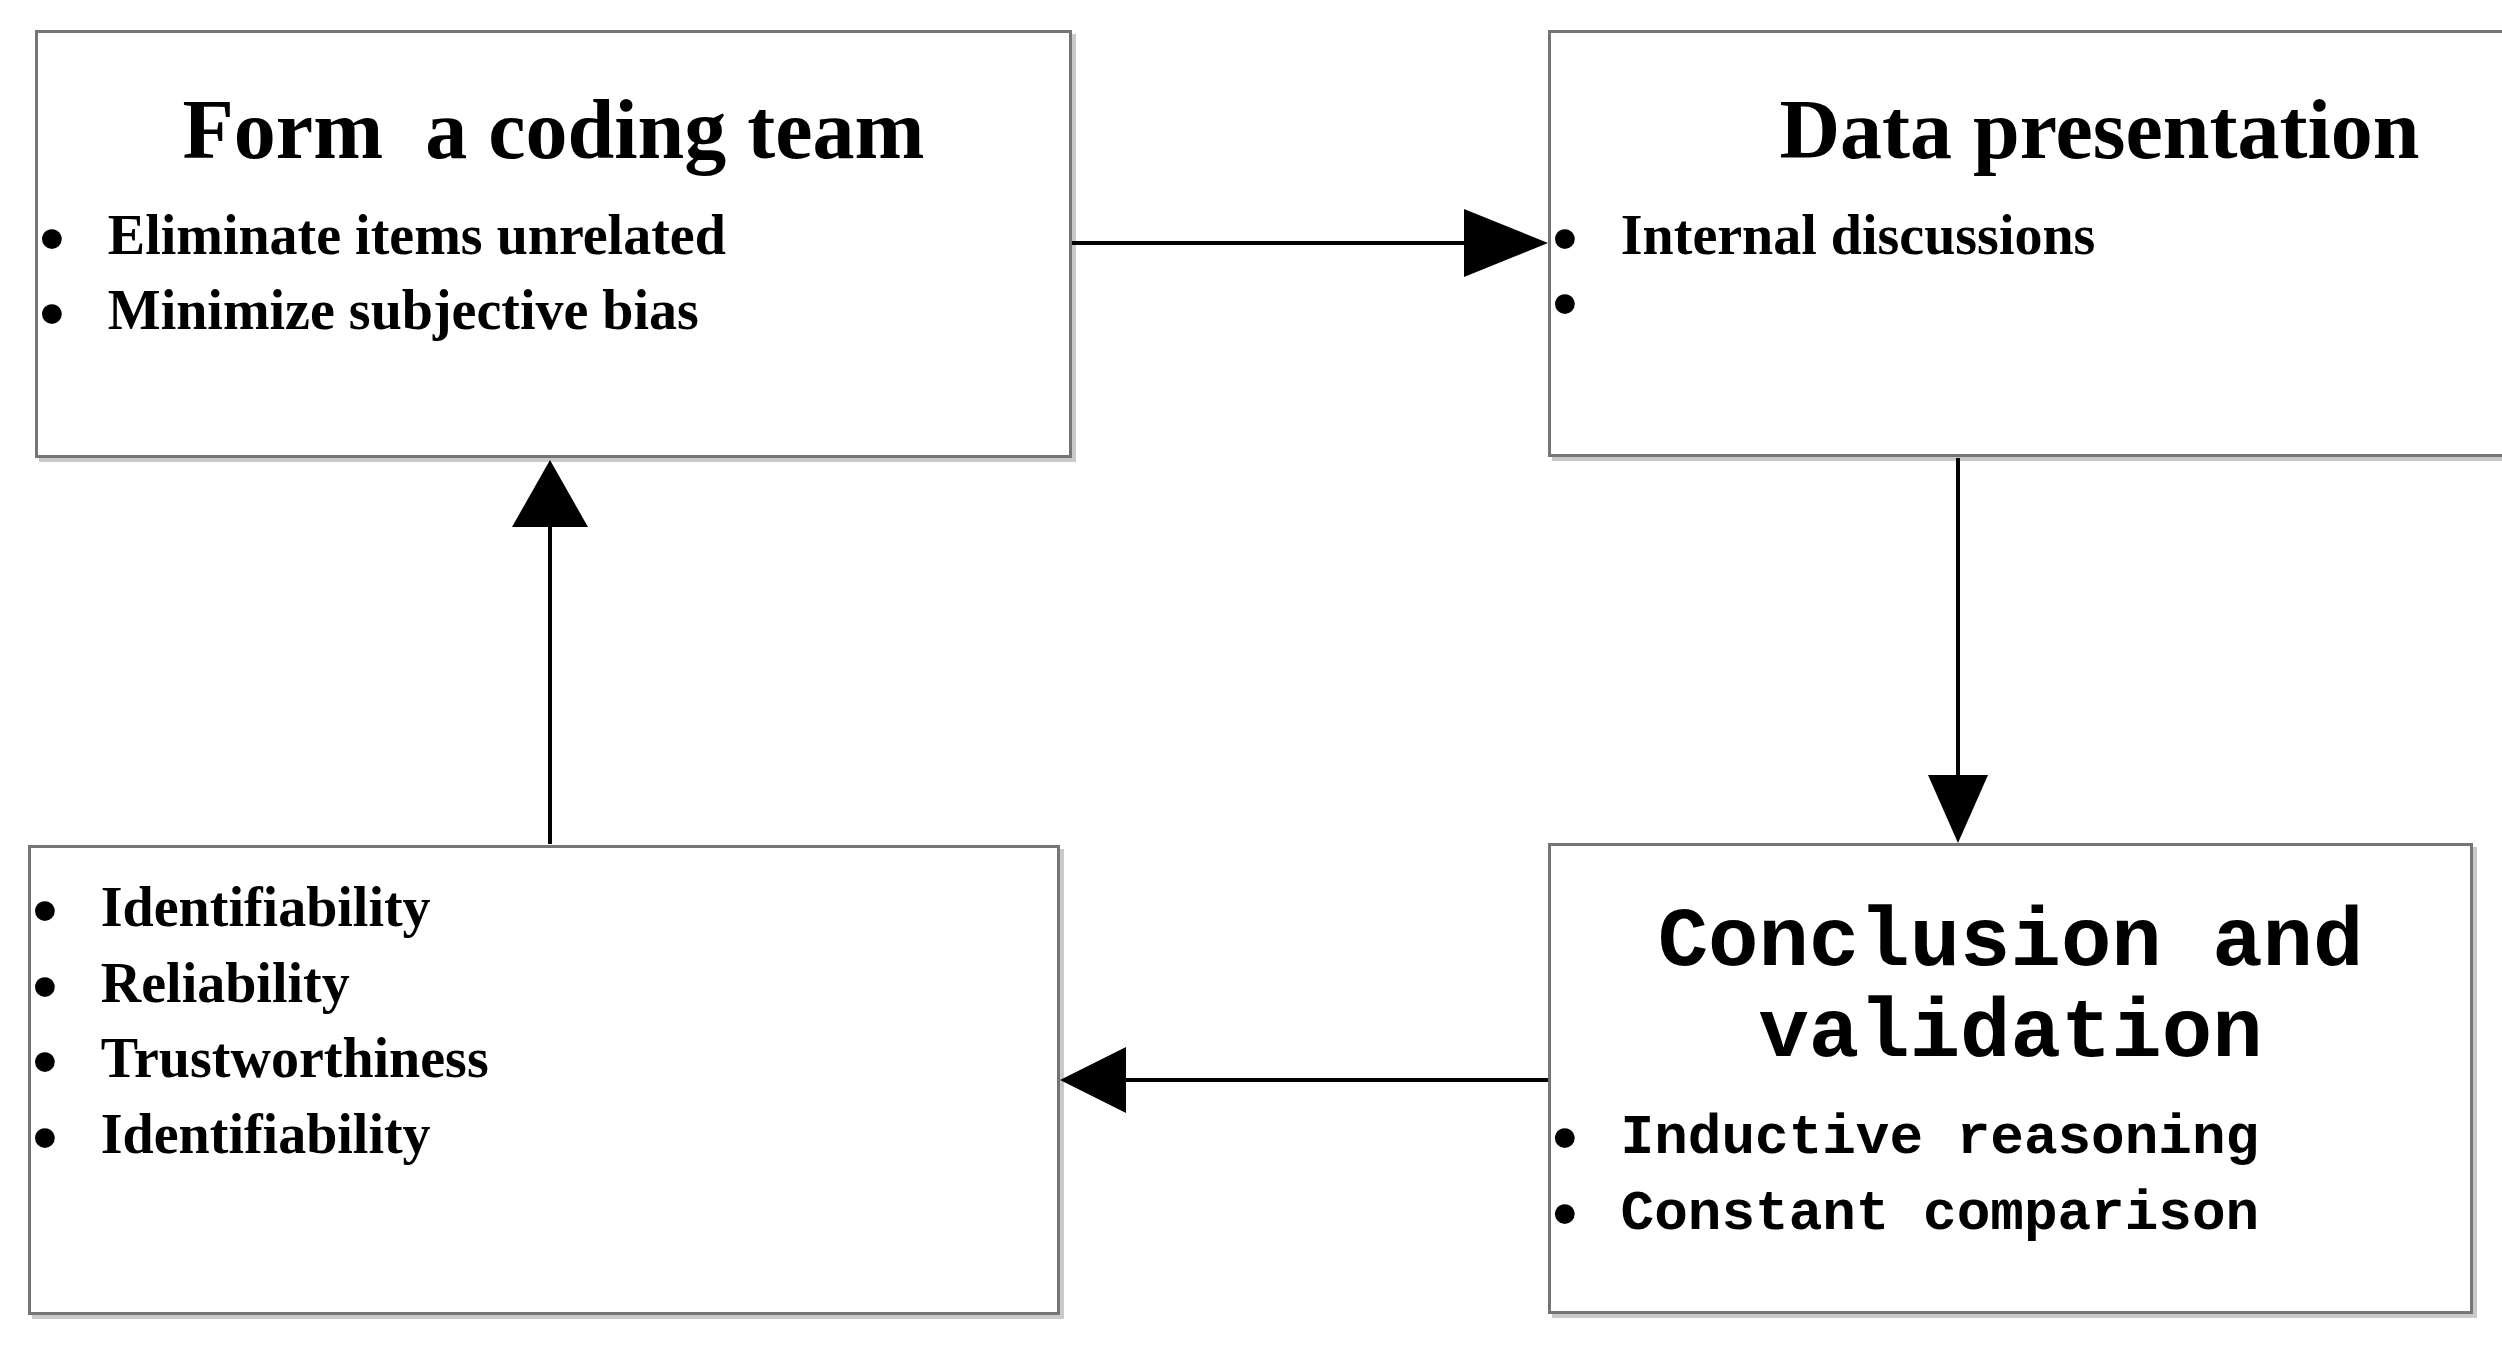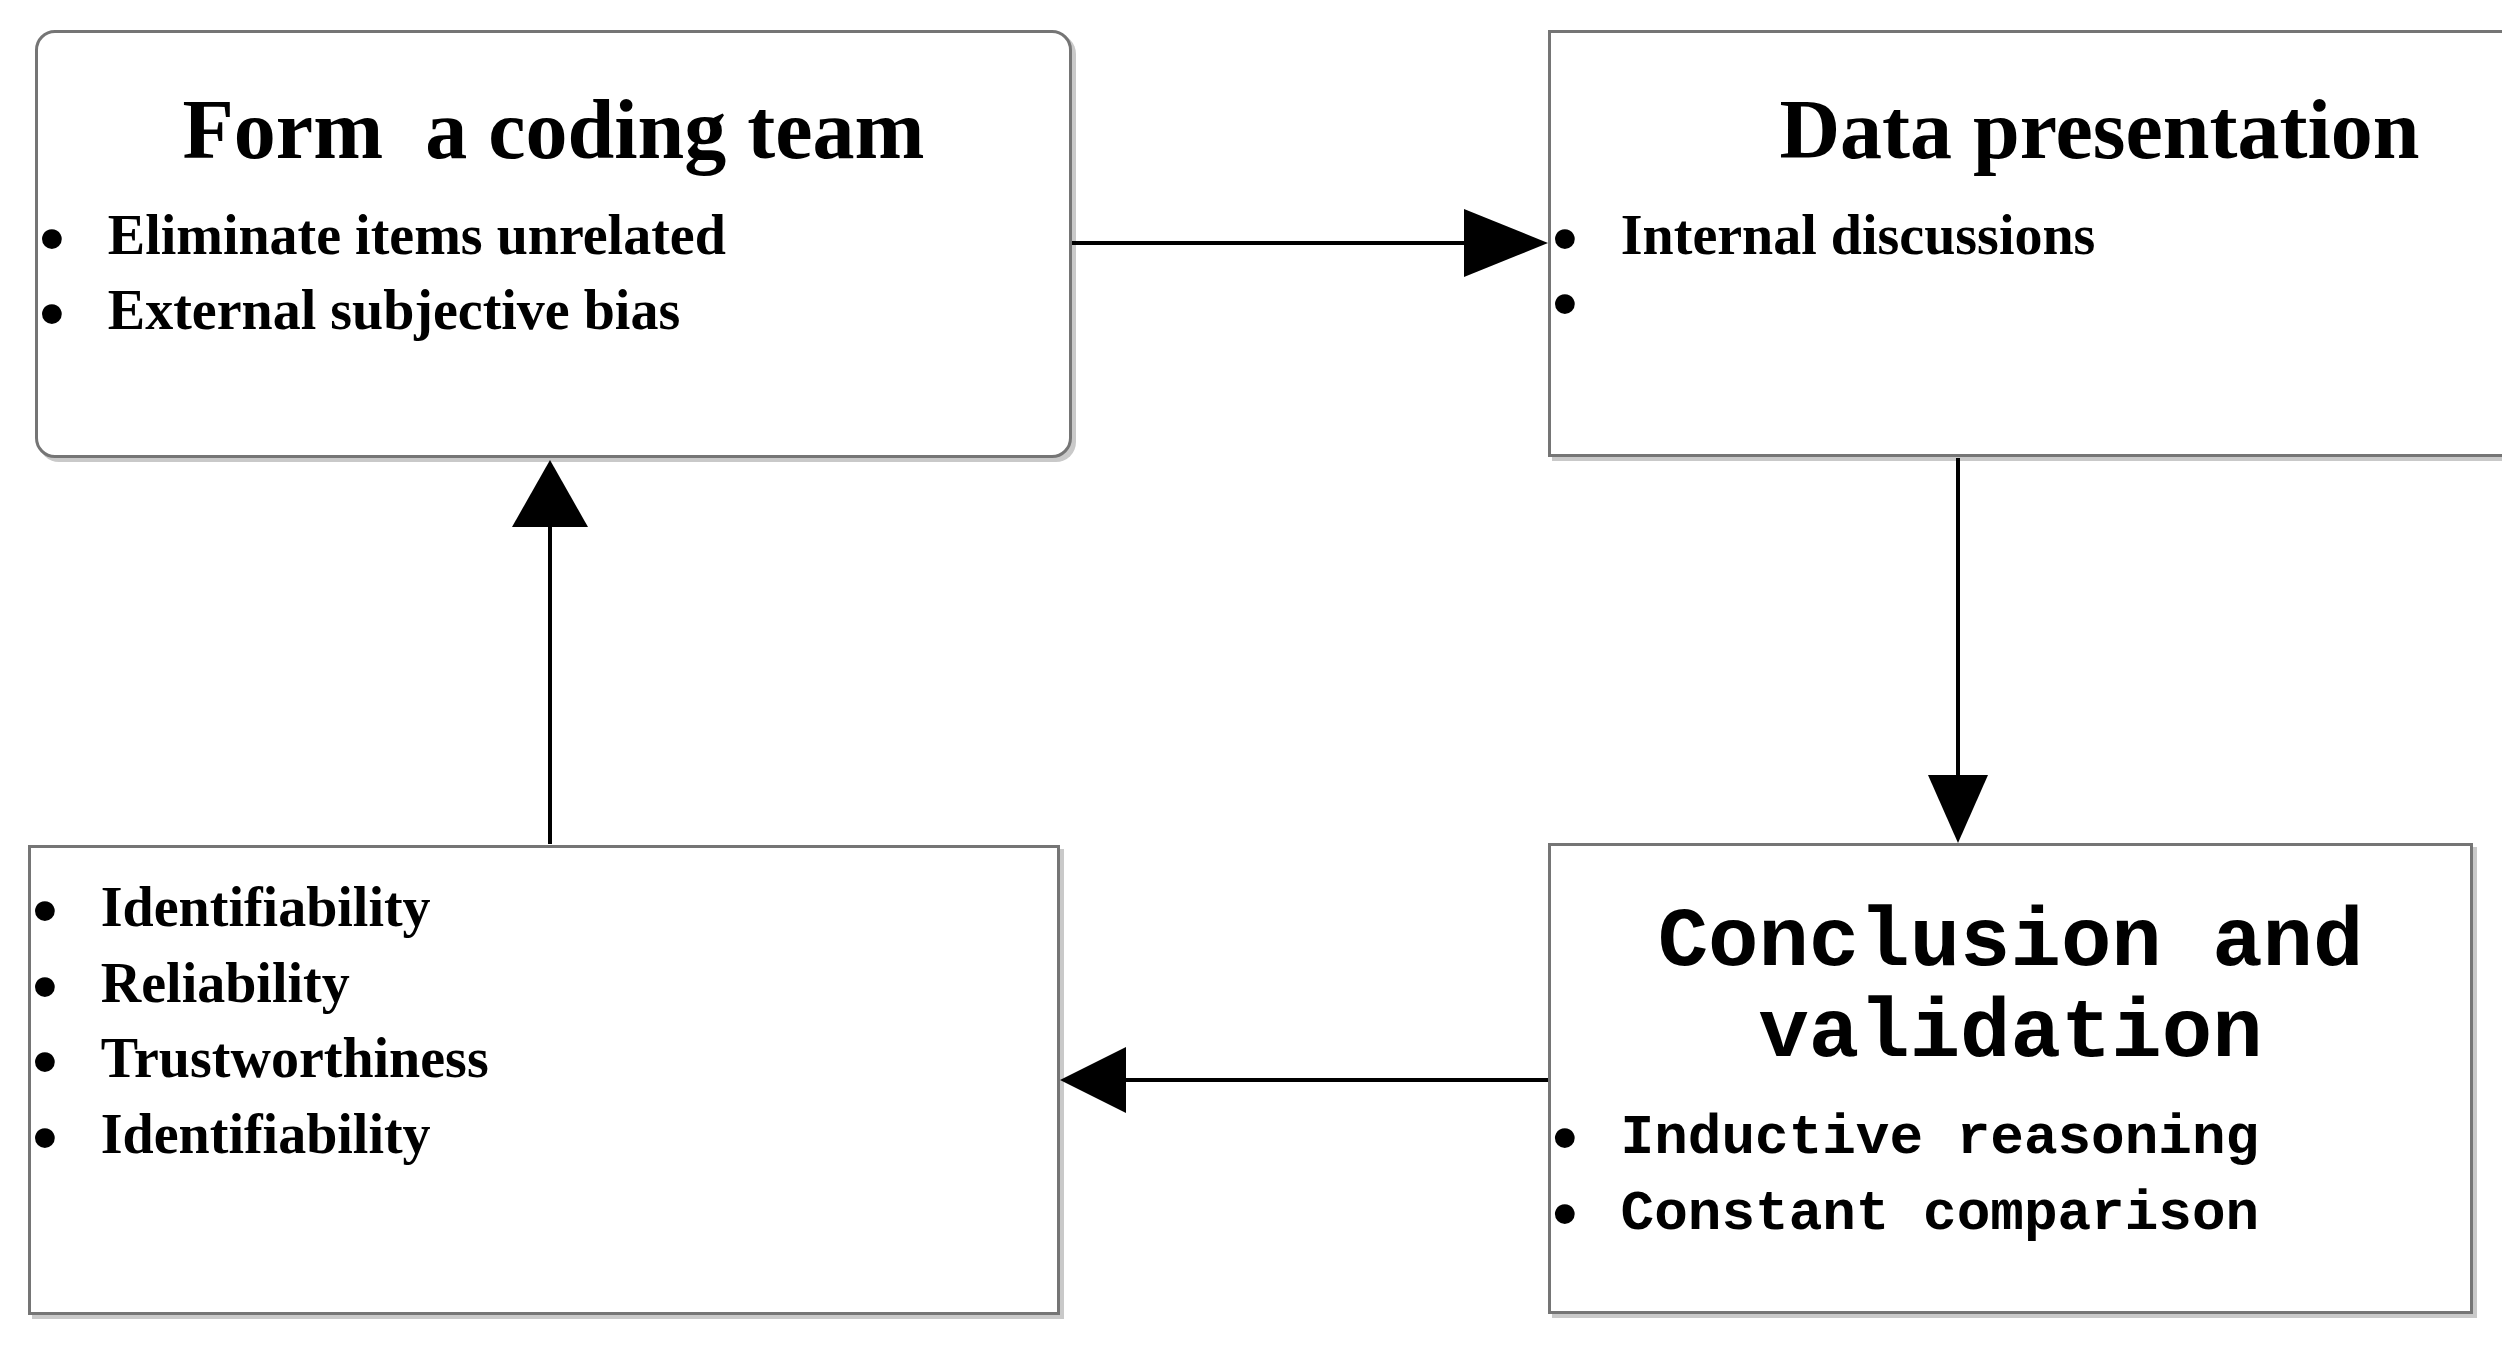--- a/index.html
+++ b/index.html
@@ -12,21 +12,21 @@
     color: #000000;
     overflow: hidden;
   }
   .box {
     position: absolute;
     background: #ffffff;
     border: 3px solid #757575;
     box-shadow: 4px 4px 0 #c9c9c9;
     box-sizing: border-box;
   }
-  .box-tl { left: 35px;   top: 30px;  width: 1037px; height: 428px; border-radius: 20px; }
+  .box-tl { left: 35px;   top: 30px;  width: 1037px; height: 428px; }
   .box-tr { left: 1548px; top: 30px;  width: 1103px;  height: 427px; }
   .box-bl { left: 28px;   top: 845px; width: 1032px; height: 470px; }
   .box-br { left: 1548px; top: 843px; width: 925px;  height: 471px; font-family: Liberation Mono, monospace; }
 
   .box-title {
     margin: 0;
     padding: 52px 24px 0 24px;
     font-size: 84px;
     font-weight: bold;
     line-height: 1.08;
@@ -88,21 +88,21 @@
 
   <div class="box box-tl">
     <h2 class="box-title">Form  a coding team</h2>
     <ul class="bullets list-tl">
       <li>
         <span class="dot">●</span>
         <span>Eliminate items unrelated</span>
       </li>
       <li>
         <span class="dot">●</span>
-        <span>External subjective bias</span>
+        <span>Minimize subjective bias</span>
       </li>
     </ul>
   </div>
 
   <div class="box box-tr">
     <h2 class="box-title">Data presentation</h2>
     <ul class="bullets list-tr">
       <li>
         <span class="dot">●</span>
         <span>Internal discussions</span>

